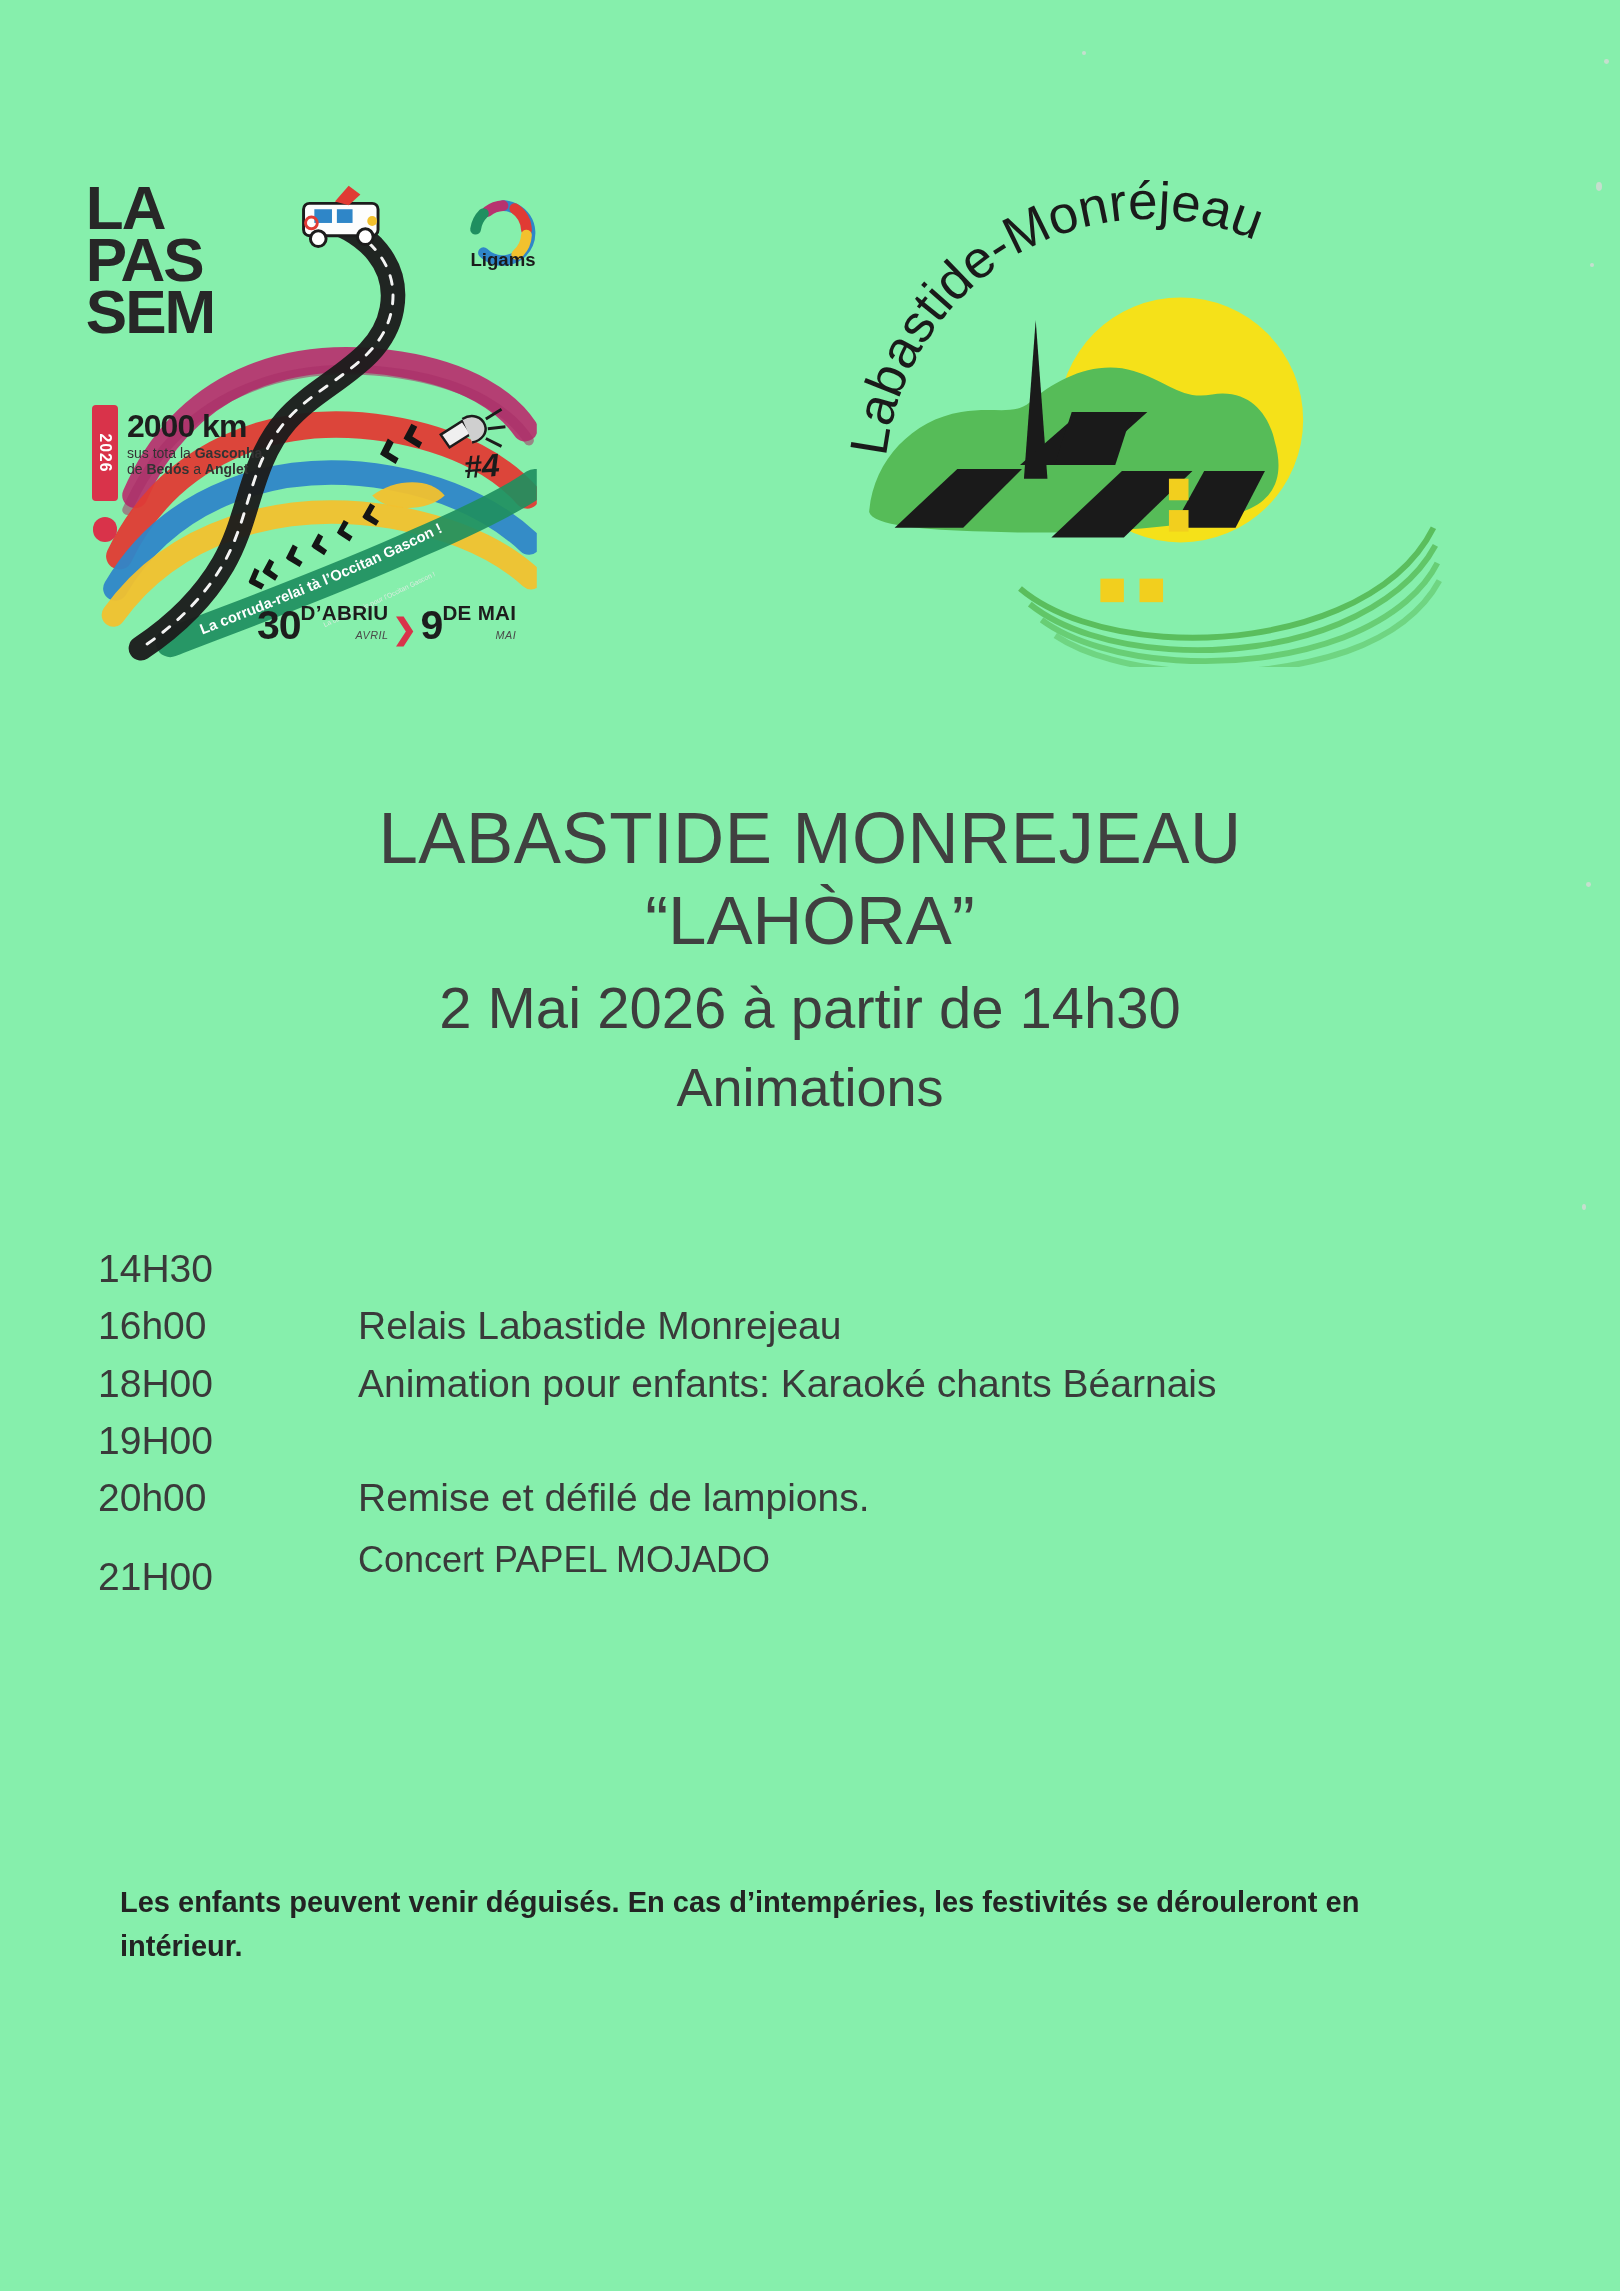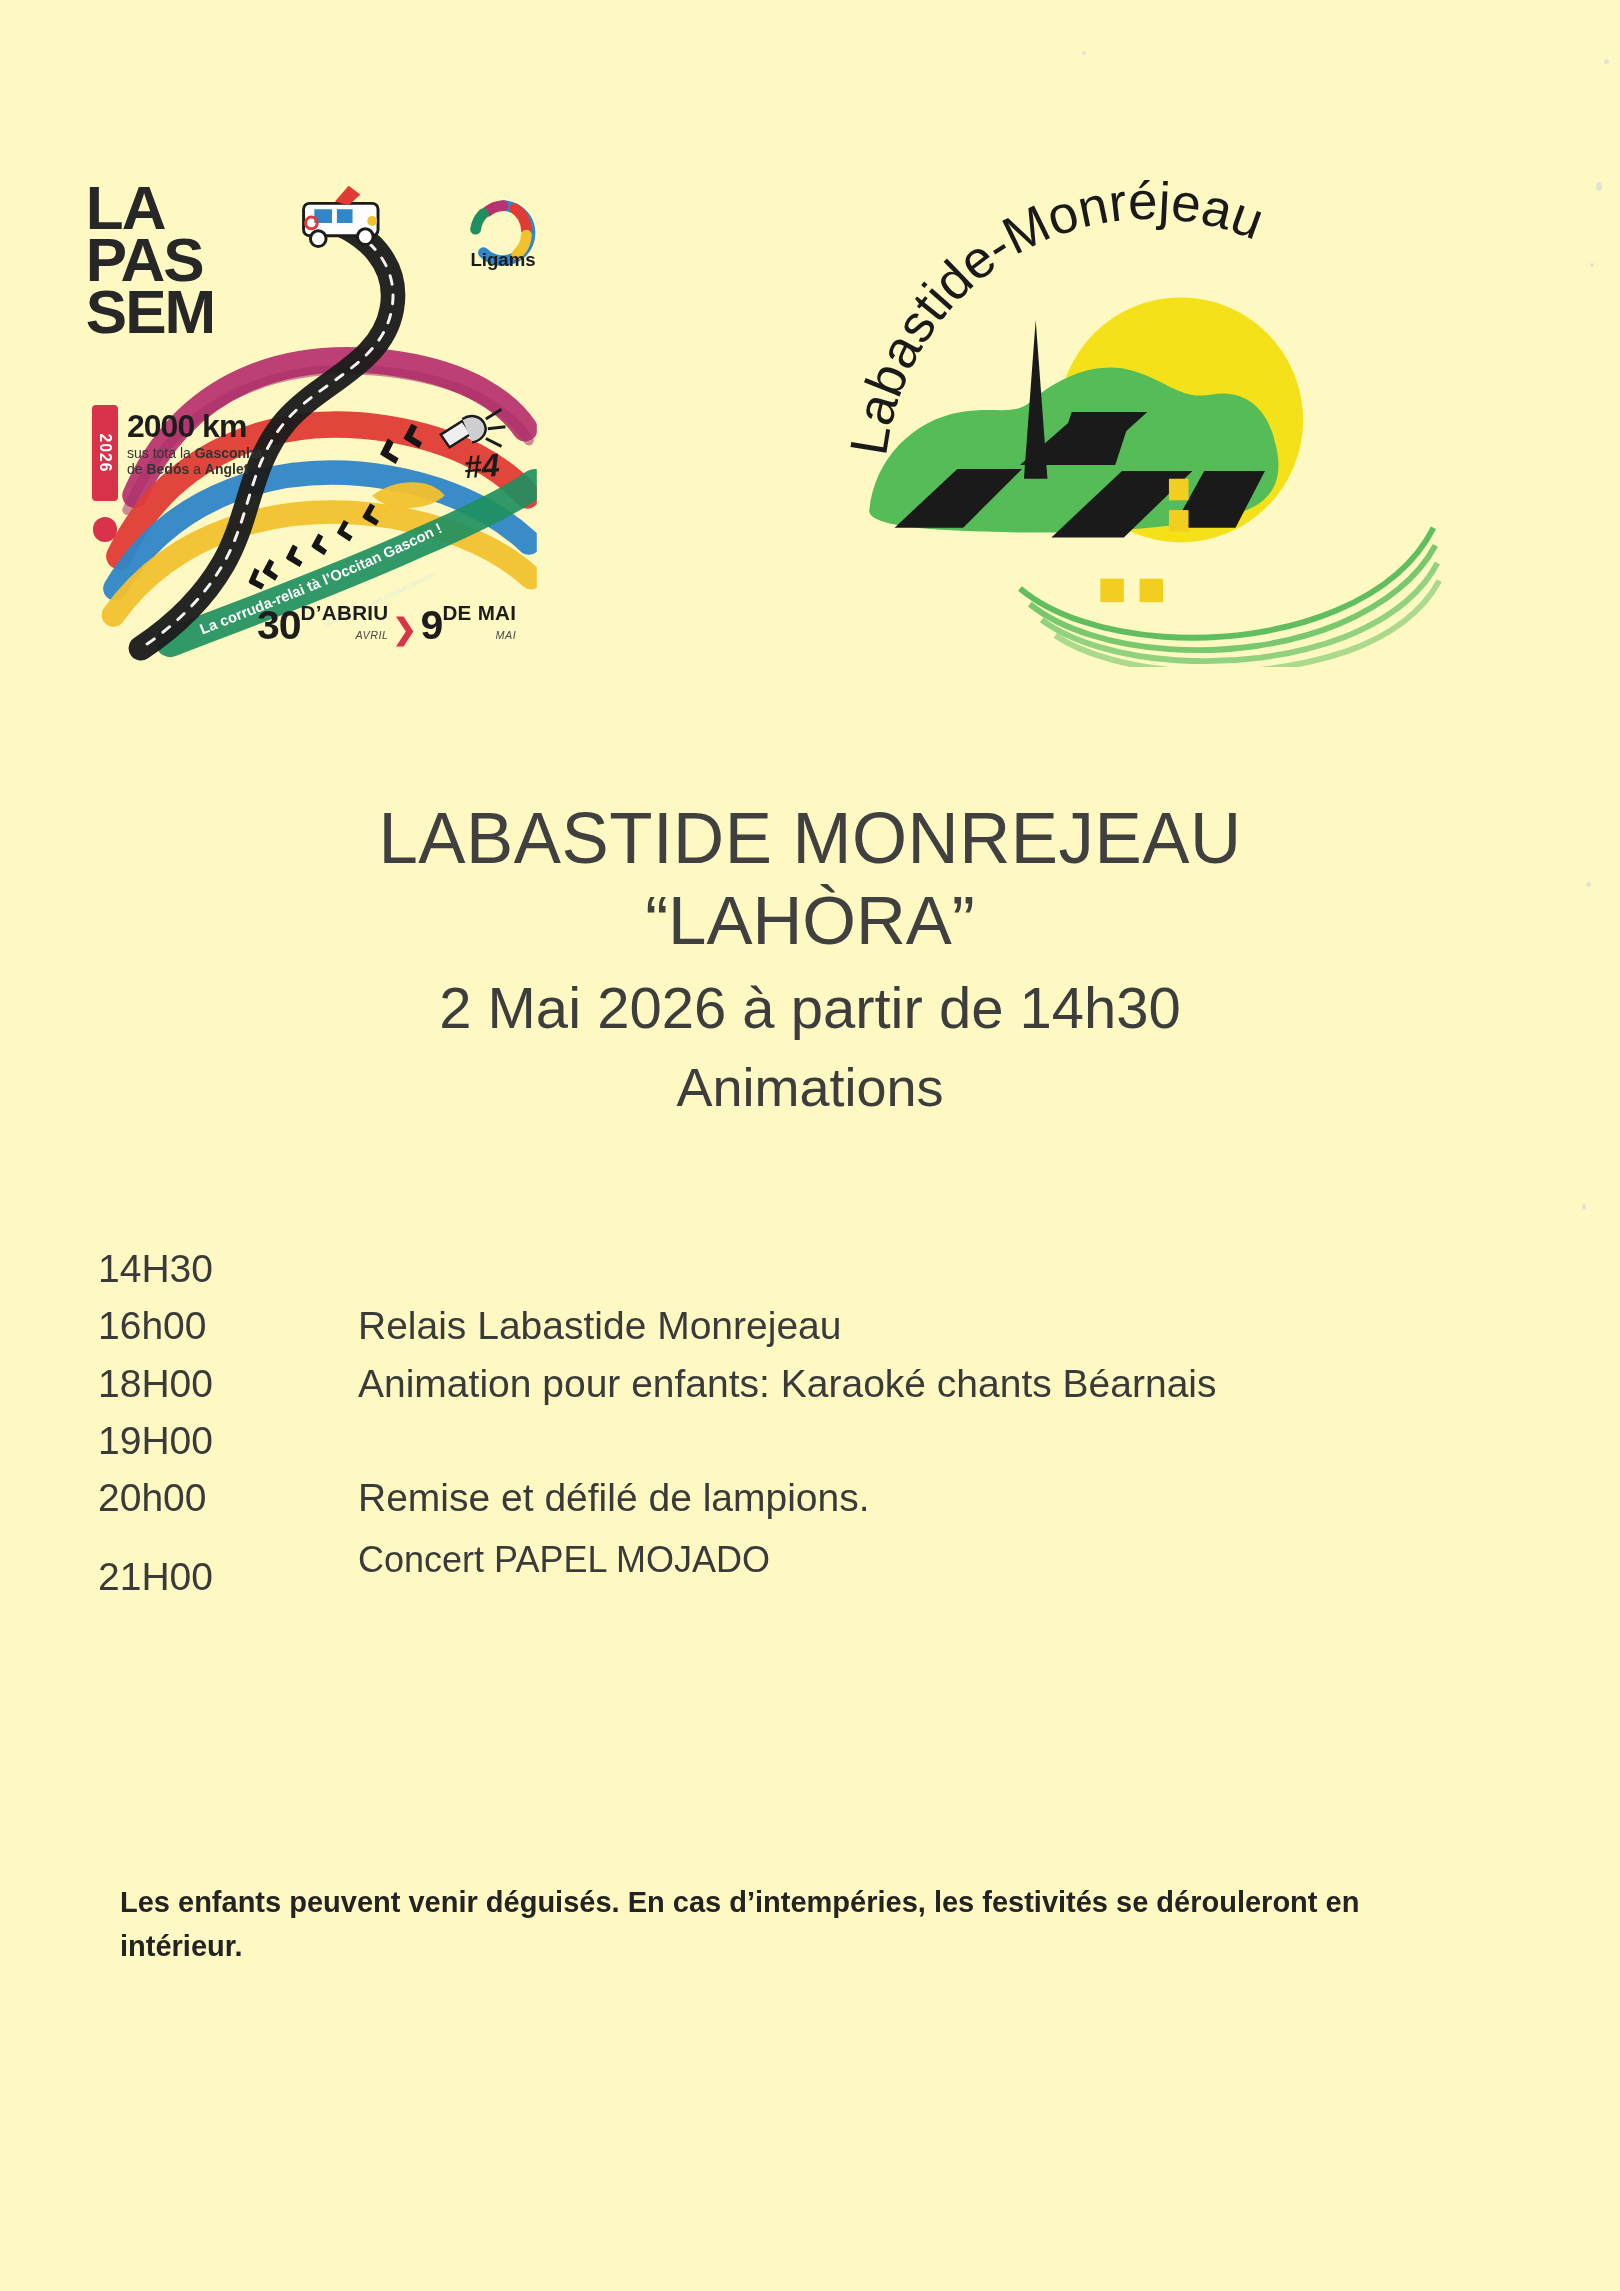--- a/index.html
+++ b/index.html
@@ -9,21 +9,21 @@
     background: #ffffff;
   }
   body {
     font-family: "Liberation Sans", sans-serif;
     color: #2b2b2b;
   }
   .page {
     position: relative;
     width: 1620px;
     height: 2292px;
-    background: #fef9c3;
+    background: #86efac;
     overflow: hidden;
     box-sizing: border-box;
   }
 
   
   .scan-speck {
     position: absolute;
     background: #d9d9d9;
     border-radius: 50%;
     opacity: .75;

